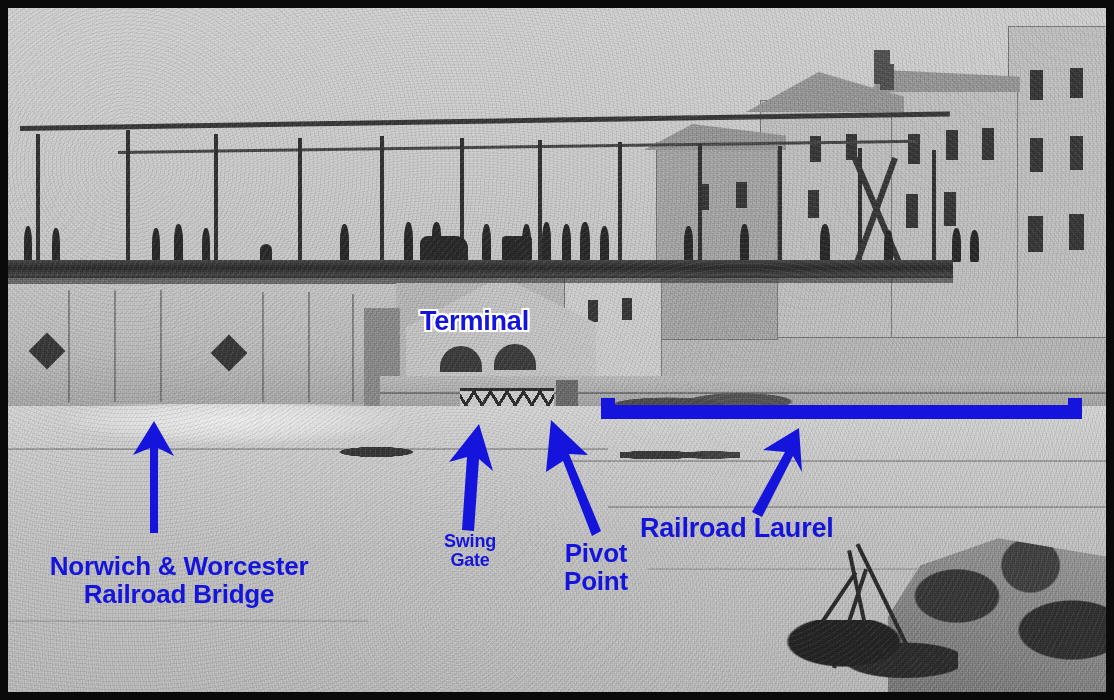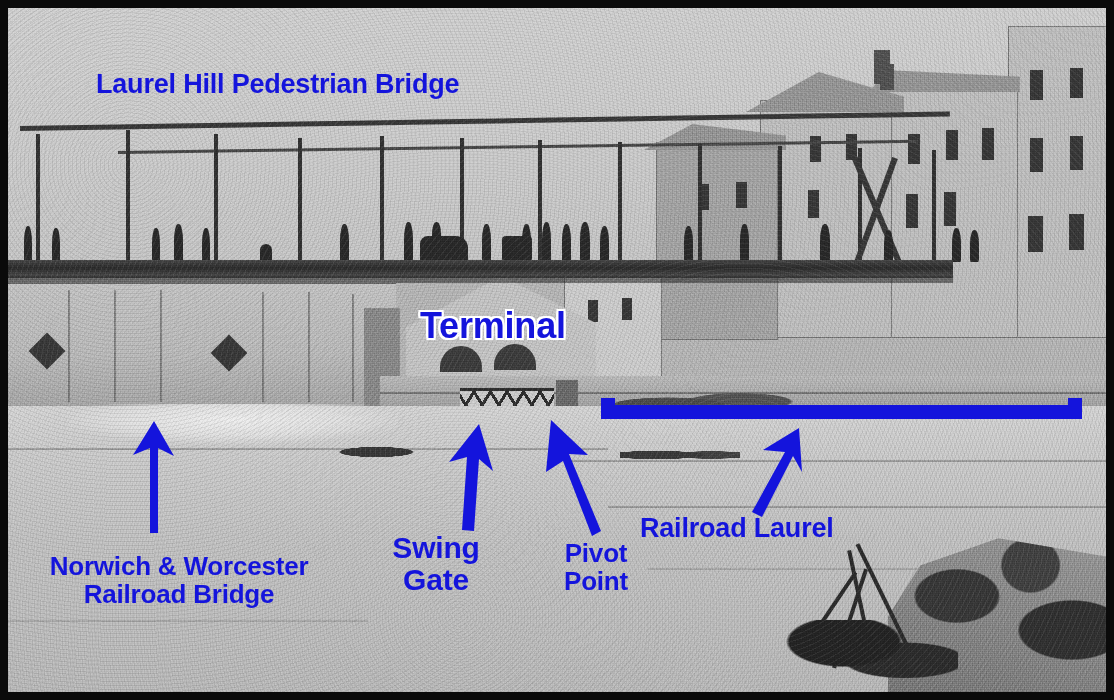--- a/index.html
+++ b/index.html
@@ -385,28 +385,27 @@
     </svg>
 
     <svg class="arrow-svg" style="left:0;top:0;" width="1114" height="700" viewBox="0 0 1114 700">
       <path d="M 592 536 L 563 461 L 546 472 L 551 420 L 588 455 L 569 454 L 601 531 Z" fill="#1414dc"></path>
     </svg>
 
     <svg class="arrow-svg" style="left:0;top:0;" width="1114" height="700" viewBox="0 0 1114 700">
       <path d="M 752 512 L 785 452 L 763 450 L 799 428 L 802 472 L 793 456 L 762 517 Z" fill="#1414dc"></path>
     </svg>
 
-    <div class="label" style="left:96px;top:70px;font-size:27px;">Laurel Hill Pedestrian Bridge</div>
-
-    <div class="label haloed" style="left:420px;top:307px;font-size:36px;">Terminal</div>
+
+    <div class="label haloed" style="left:420px;top:307px;font-size:27px;">Terminal</div>
 
     <div class="label centered" style="left:14px;top:538px;width:330px;font-size:26px;margin-top:15px;">Norwich &amp; Worcester
 Railroad Bridge</div>
 
-    <div class="label centered" style="left:384px;top:532px;width:104px;font-size:30px;">Swing
+    <div class="label centered" style="left:418px;top:532px;width:104px;font-size:18px;">Swing
 Gate</div>
 
     <div class="label centered" style="left:548px;top:540px;width:96px;font-size:26px;">Pivot
 Point</div>
 
     <div class="label" style="left:640px;top:514px;font-size:27px;">Railroad Laurel</div>
 
   </div>
 </div>
 

